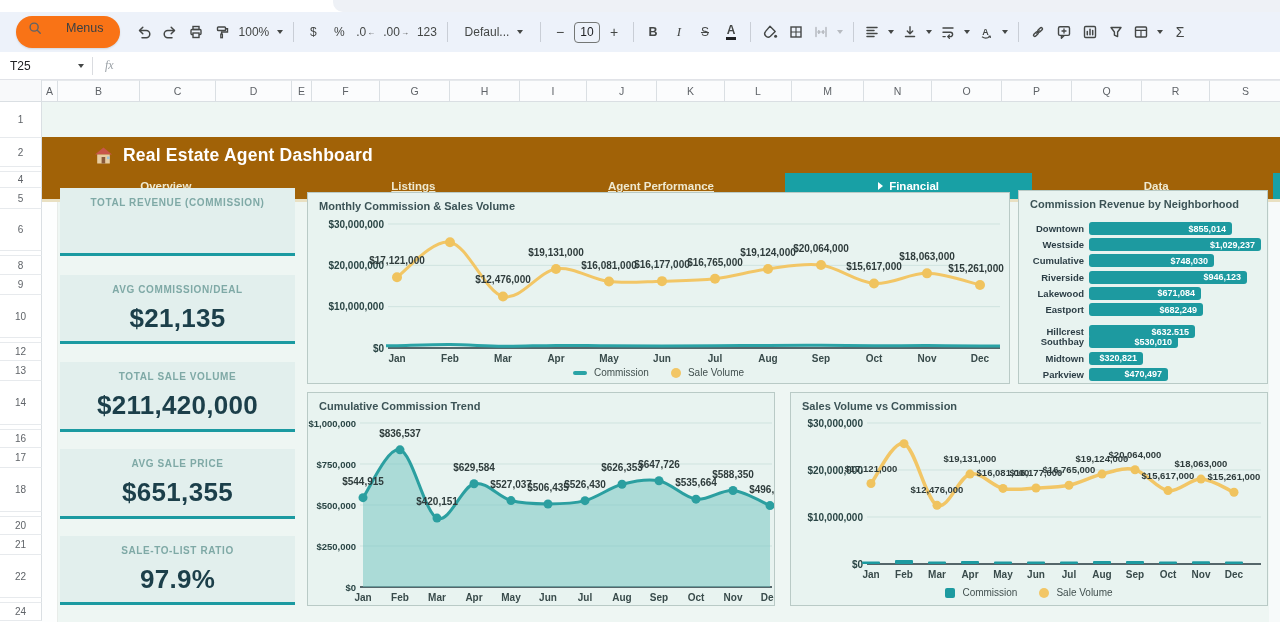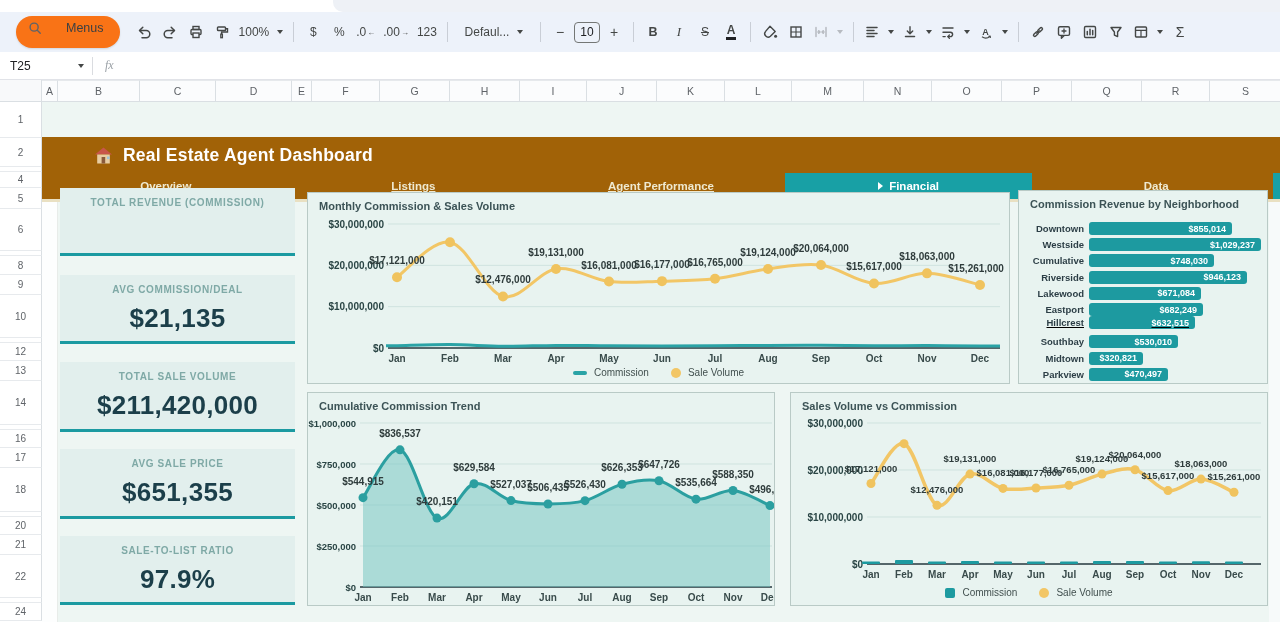--- a/index.html
+++ b/index.html
@@ -471,21 +471,21 @@
           <div class="nbar" style="width: 112px; background: rgb(29, 154, 160);">
             <span class="nval">$671,084</span>
           </div>
         </div>
         <div class="nrow" style="top: 112px;">
           <div class="nlabel">Eastport</div>
           <div class="nbar" style="width: 114px; background: rgb(29, 154, 160);">
             <span class="nval">$682,249</span>
           </div>
         </div>
-        <div class="nrow" style="top: 125px; text-decoration: underline;">
+        <div class="nrow" style="top: 134px;">
           <div class="nlabel">Hillcrest</div>
           <div class="nbar" style="width: 106px; background: rgb(29, 154, 160);">
             <span class="nval">$632,515</span>
           </div>
         </div>
         <div class="nrow" style="top: 144.4px;">
           <div class="nlabel">Southbay</div>
           <div class="nbar" style="width: 89px; background: rgb(29, 154, 160);">
             <span class="nval">$530,010</span>
           </div>

